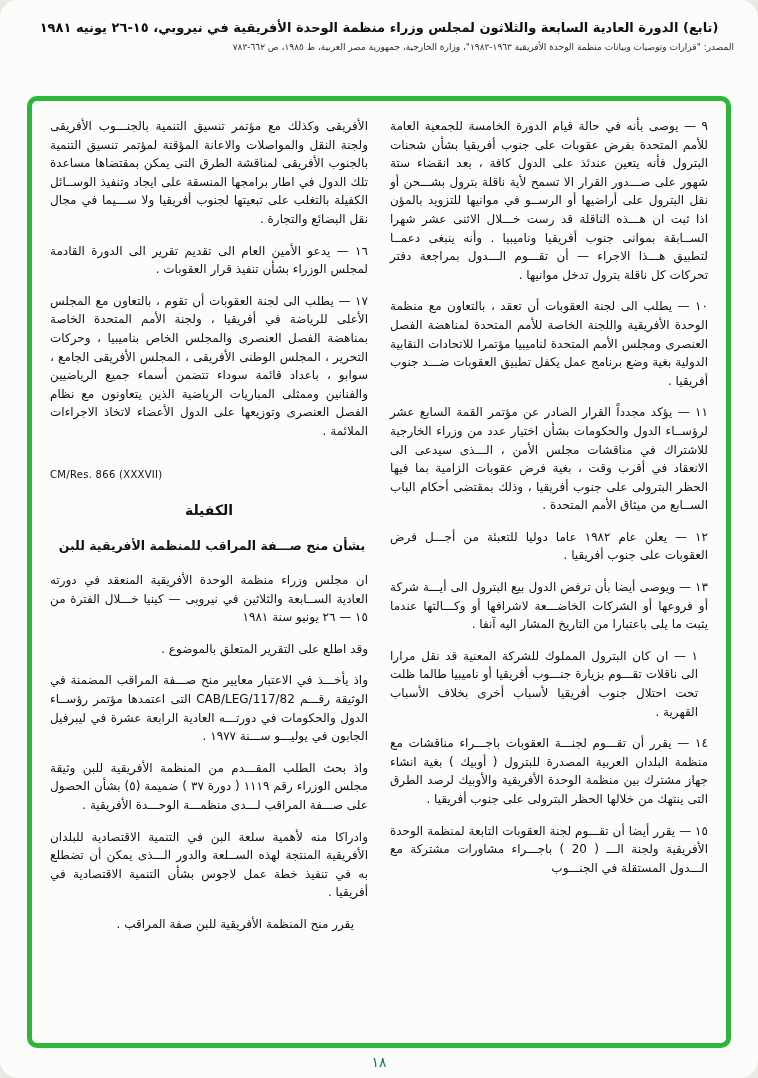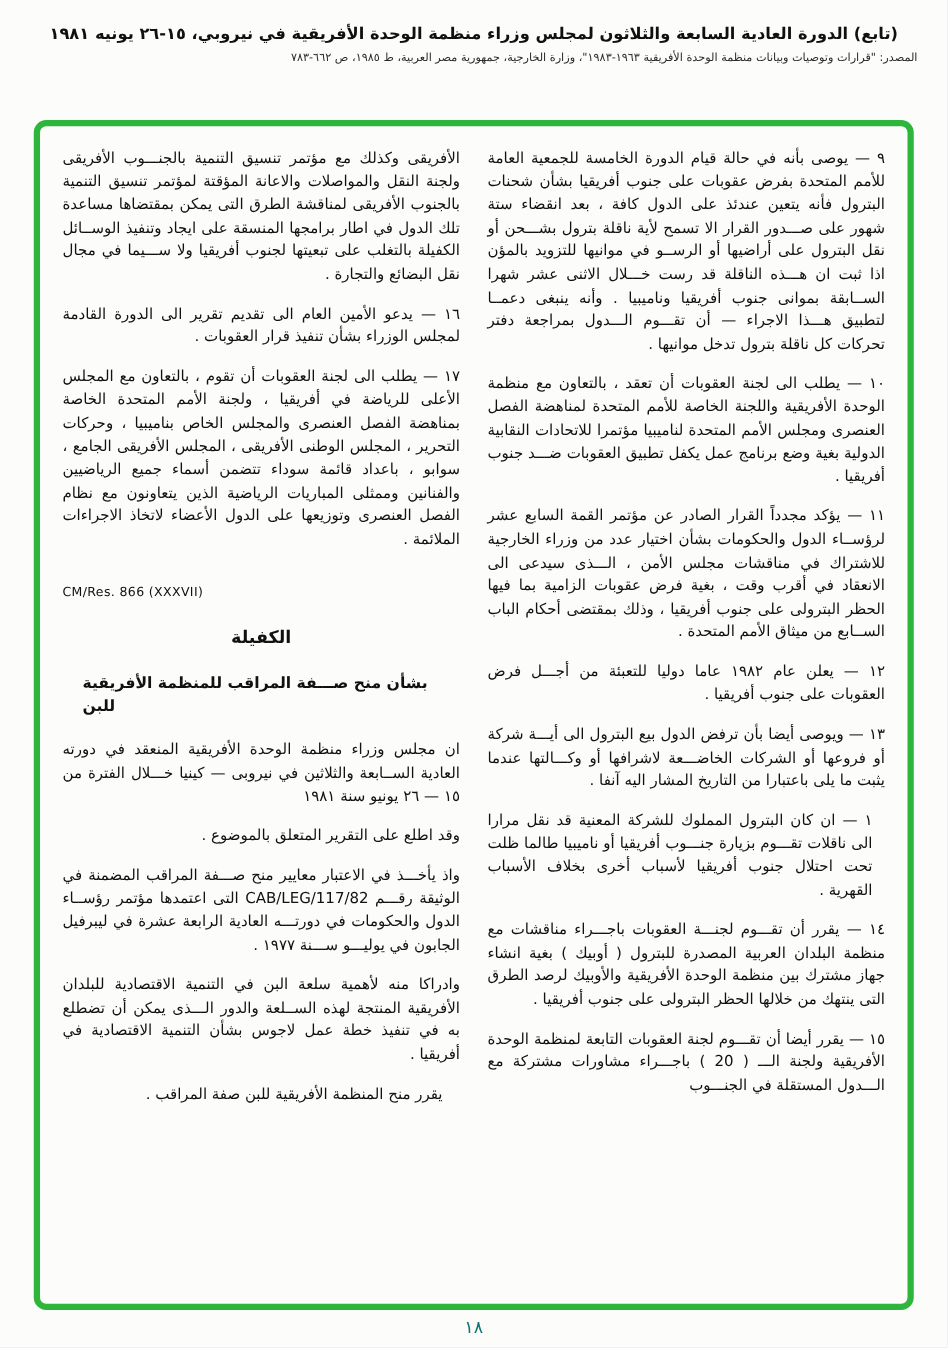--- a/index.html
+++ b/index.html
@@ -7,20 +7,21 @@
   .page {
     position: relative;
     width: 758px;
     height: 1078px;
     margin: 0 auto;
     background: #fcfcfa;
     font-family: "DejaVu Sans", sans-serif;
     color: #111;
     overflow: hidden;
     direction: rtl;
+    border-radius: 18px;
   }
   .page-header {
     padding-top: 20px;
     text-align: center;
   }
   .header-title {
     font-size: 13px;
     font-weight: bold;
     color: #101010;
   }
@@ -64,24 +65,24 @@
     margin: 26px 0 18px 0 !important;
     letter-spacing: 0.3px;
   }
   .res-title {
     text-align: center;
     font-weight: bold;
     font-size: 14px;
     margin: 0 0 14px 0;
   }
   .res-subtitle {
-    text-align: left;
+    text-align: center;
     font-weight: bold;
     font-size: 12.5px;
-    margin: 0 0 16px 16px;
+    margin: 0 0 16px 6px;
   }
   .final-line { padding-right: 14px; }
   .page-number {
     position: absolute;
     bottom: 8px;
     left: 0;
     right: 0;
     text-align: center;
     font-size: 14px;
     color: #0f766e;
@@ -116,20 +117,21 @@
         <p>١٦ — يدعو الأمين العام الى تقديم تقرير الى الدورة القادمة لمجلس الوزراء بشأن تنفيذ قرار العقوبات .</p>
         <p>١٧ — يطلب الى لجنة العقوبات أن تقوم ، بالتعاون مع المجلس الأعلى للرياضة في أفريقيا ، ولجنة الأمم المتحدة الخاصة بمناهضة الفصل العنصرى والمجلس الخاص بناميبيا ، وحركات التحرير ، المجلس الوطنى الأفريقى ، المجلس الأفريقى الجامع ، سوابو ، باعداد قائمة سوداء تتضمن أسماء جميع الرياضيين والفنانين وممثلى المباريات الرياضية الذين يتعاونون مع نظام الفصل العنصرى وتوزيعها على الدول الأعضاء لاتخاذ الاجراءات الملائمة .</p>
 
         <p class="res-code">CM/Res. 866 (XXXVII)</p>
         <div class="res-title">الكفيلة</div>
         <div class="res-subtitle">بشأن منح صـــفة المراقب للمنظمة الأفريقية للبن</div>
 
         <p>ان مجلس وزراء منظمة الوحدة الأفريقية المنعقد في دورته العادية الســابعة والثلاثين في نيروبى — كينيا خـــلال الفترة من ١٥ — ٢٦ يونيو سنة ١٩٨١</p>
         <p>وقد اطلع على التقرير المتعلق بالموضوع .</p>
         <p>واذ يأخـــذ في الاعتبار معايير منح صـــفة المراقب المضمنة في الوثيقة رقـــم CAB/LEG/117/82 التى اعتمدها مؤتمر رؤســاء الدول والحكومات في دورتـــه العادية الرابعة عشرة في ليبرفيل الجابون في يوليـــو ســـنة ١٩٧٧ .</p>
+        <p>واذ بحث الطلب المقـــدم من المنظمة الأفريقية للبن وثيقة مجلس الوزراء رقم ١١١٩ ( دورة ٣٧ ) ضميمة (٥) بشأن الحصول على صـــفة المراقب لـــدى منظمـــة الوحـــدة الأفريقية .</p>
         <p>وادراكا منه لأهمية سلعة البن في التنمية الاقتصادية للبلدان الأفريقية المنتجة لهذه الســلعة والدور الـــذى يمكن أن تضطلع به في تنفيذ خطة عمل لاجوس بشأن التنمية الاقتصادية في أفريقيا .</p>
         <p class="final-line">يقرر منح المنظمة الأفريقية للبن صفة المراقب .</p>
       </div>
 
     </div>
   </div>
 
   <div class="page-number">١٨</div>
 
 </div>

